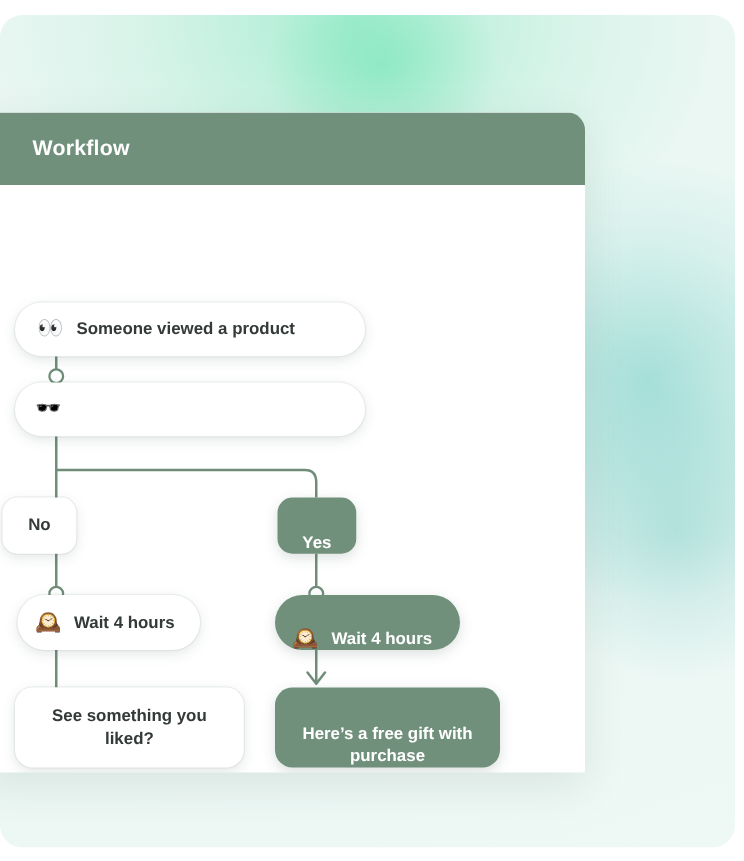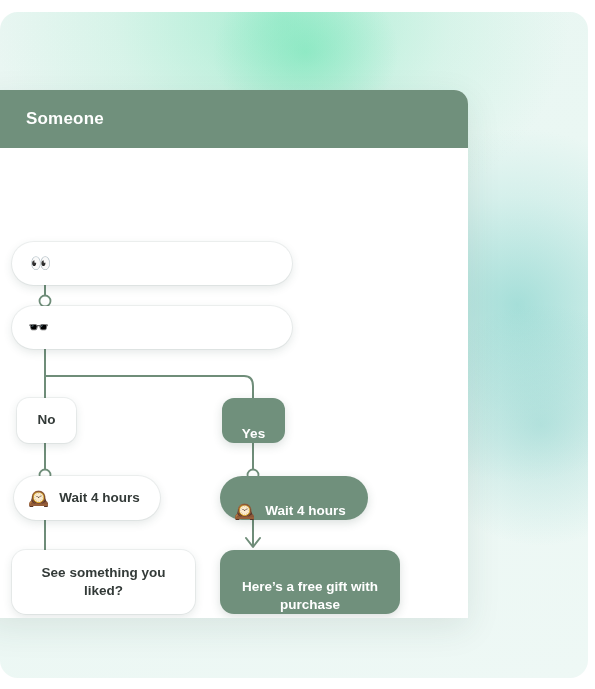--- a/index.html
+++ b/index.html
@@ -120,36 +120,36 @@
     font-size: 17px;
     line-height: 1;
     margin-right: 10px;
     flex: none;
   }
   .node-label { flex: 1 1 auto; }
 
   
   #node-viewed-product { left: 26px; top: 94px;  width: 280px; height: 43px; padding: 0 18px; }
   #node-sunglass       { left: 26px; top: 158px; width: 280px; height: 43px; padding: 0 16px; }
-  #node-no             { left: 31px; top: 250px; width: 59px;  height: 45px; padding: 0;  border-radius: 12px; justify-content: flex-end; }
+  #node-no             { left: 16px; top: 250px; width: 59px;  height: 45px; padding: 0;  border-radius: 12px; justify-content: flex-end; }
   #node-yes            { left: 236px;top: 250px; width: 63px;  height: 45px; padding: 0;  border-radius: 12px; justify-content: center; }
   #node-wait-no        { left: 28px; top: 328px; width: 146px; height: 44px; padding: 0 14px; }
   #node-wait-yes       { left: 234px;top: 328px; width: 148px; height: 44px; padding: 0 14px; }
   #node-see-something  { left: 26px; top: 402px; width: 183px; height: 64px; padding: 0 18px; border-radius: 14px; align-items: center; }
   #node-free-gift      { left: 234px;top: 402px; width: 180px; height: 64px; padding: 0 18px; border-radius: 14px; }
 </style>
 </head>
 <body>
 
 <div id="bg-panel"></div>
 
 <div id="workflow-card">
 
   <div id="card-header">
-    <span id="card-title">Someone</span>
+    <span id="card-title">Workflow</span>
   </div>
 
   <div id="card-body">
 
     <svg id="connectors" viewBox="0 0 482 470">
       <g fill="none" stroke="#6f8d79" stroke-width="2">
 
         <line x1="59" y1="137" x2="59" y2="148"></line>
         <circle cx="59" cy="153" r="5.5" fill="#ffffff" stroke="#6f8d79" stroke-width="1.8"></circle>
         <line x1="59" y1="158" x2="59" y2="160"></line>
@@ -167,20 +167,21 @@
 
         <line x1="267" y1="372" x2="267" y2="398"></line>
         <path d="M260 390 L267 399 L274 390" stroke-linecap="round" stroke-linejoin="round"></path>
       </g>
     </svg>
 
     <div id="flow">
 
       <div class="node white" id="node-viewed-product">
         <span class="node-emoji">👀</span>
+        <span class="node-label">Someone viewed a product</span>
       </div>
 
       <div class="node white" id="node-sunglass">
         <span class="node-emoji">🕶️</span>
       </div>
 
       <div class="node white centered" id="node-no">
         <span class="node-label">No</span>
       </div>
 

